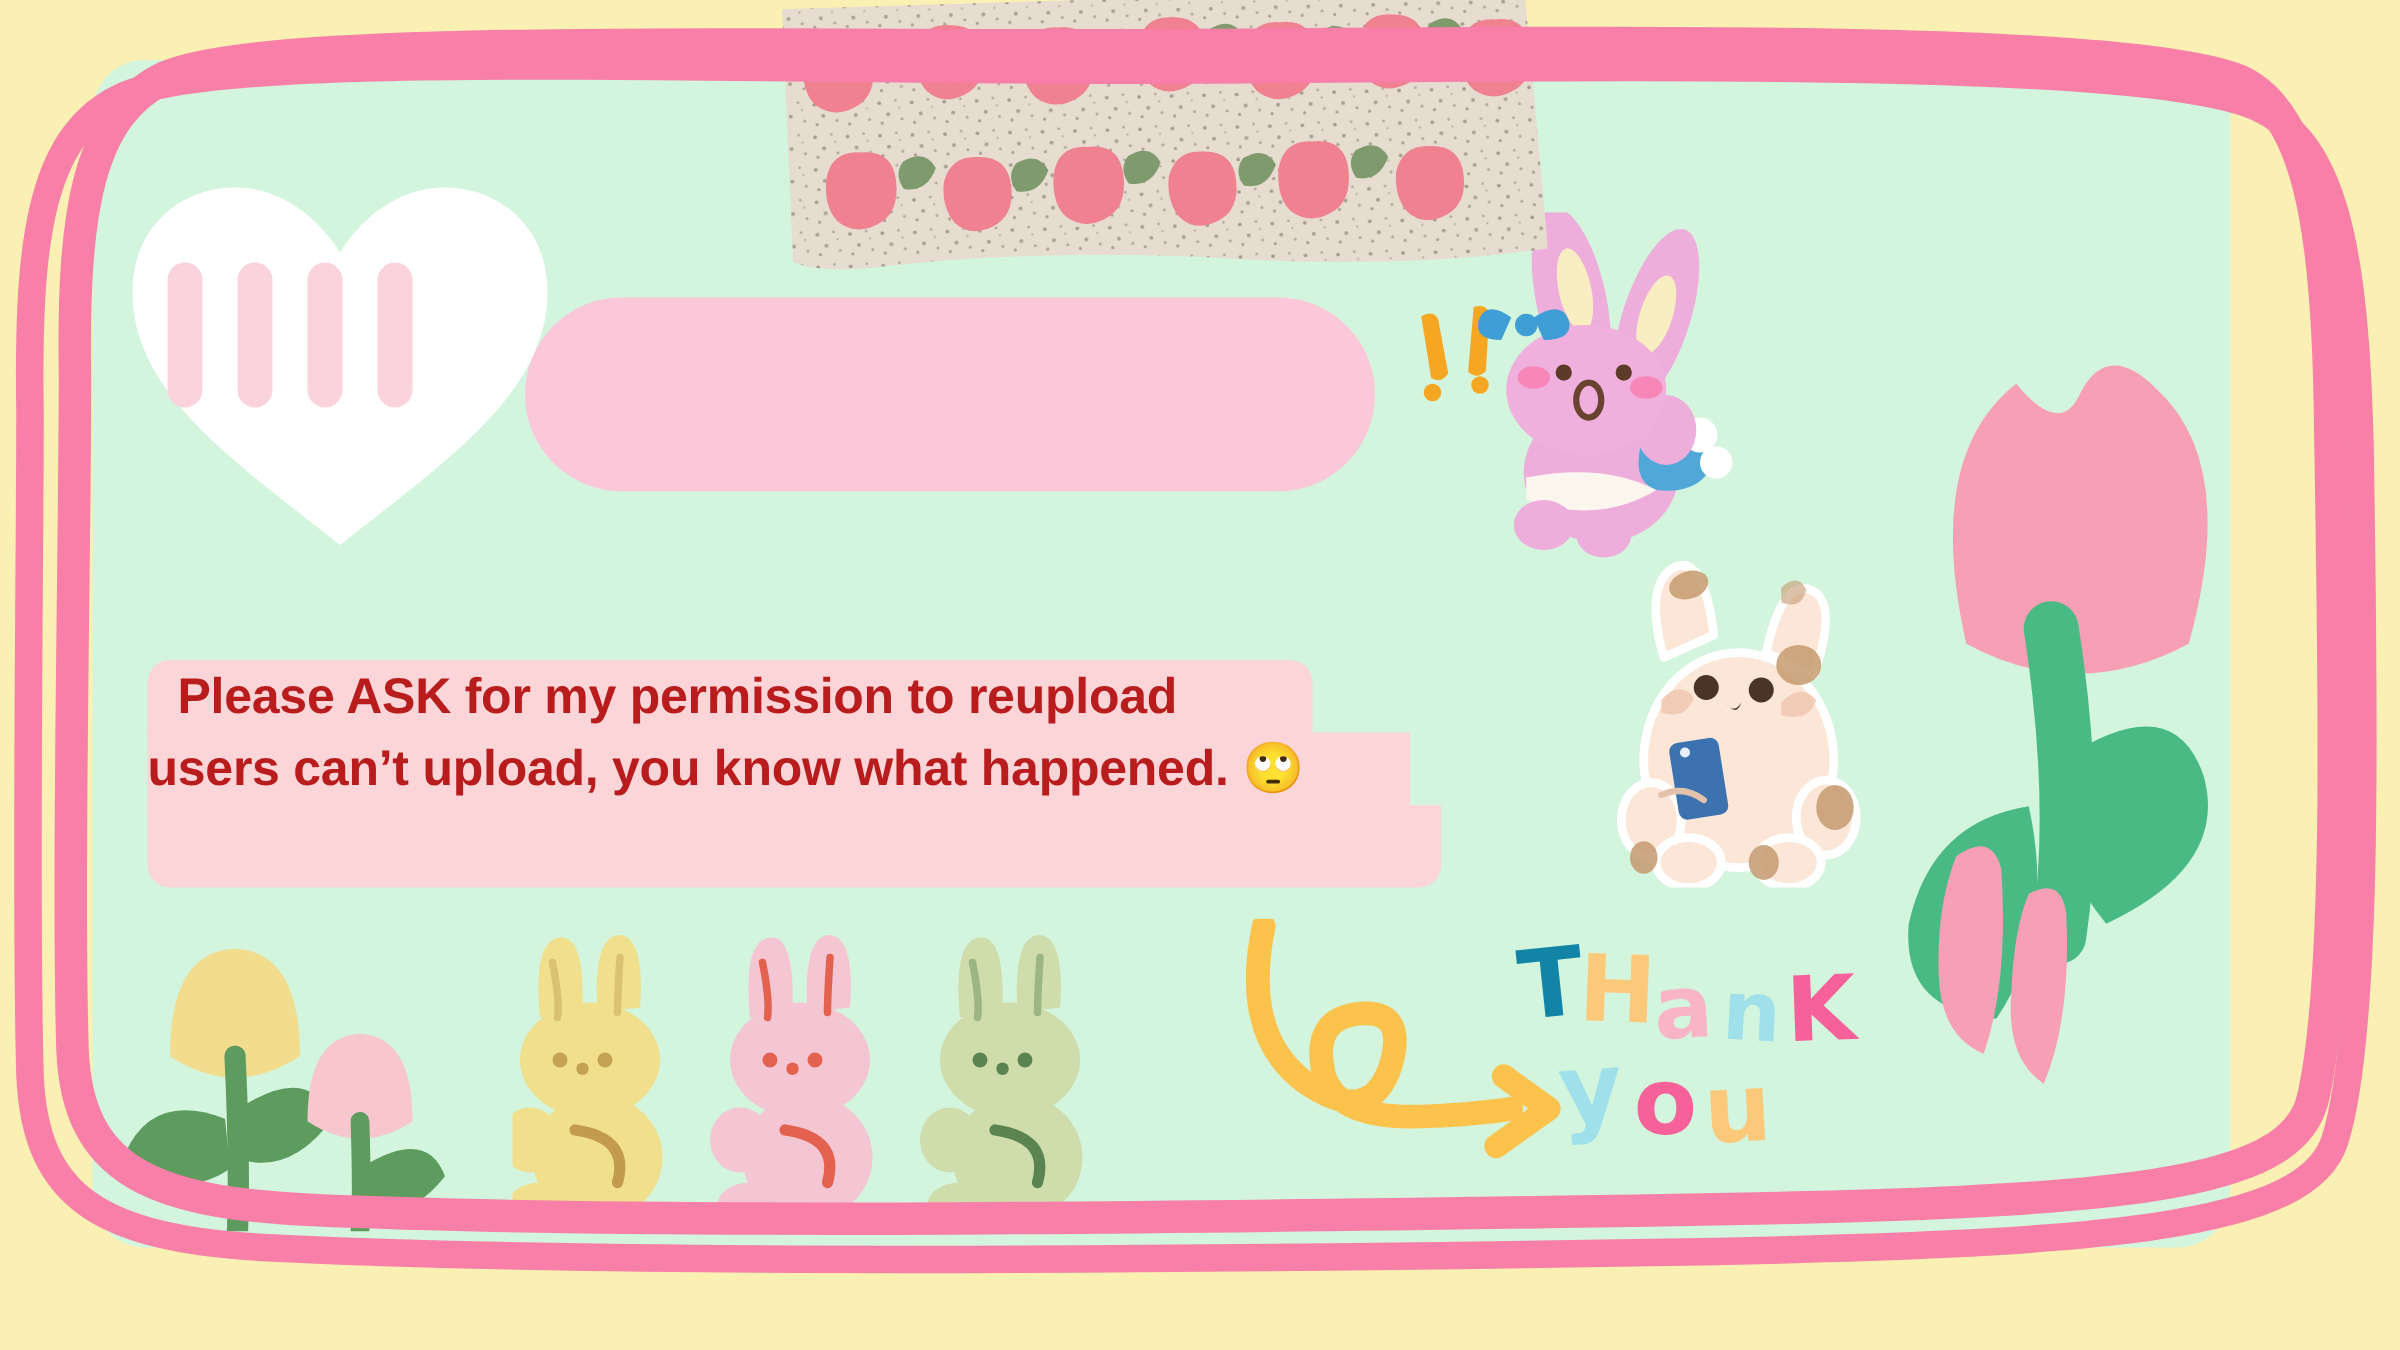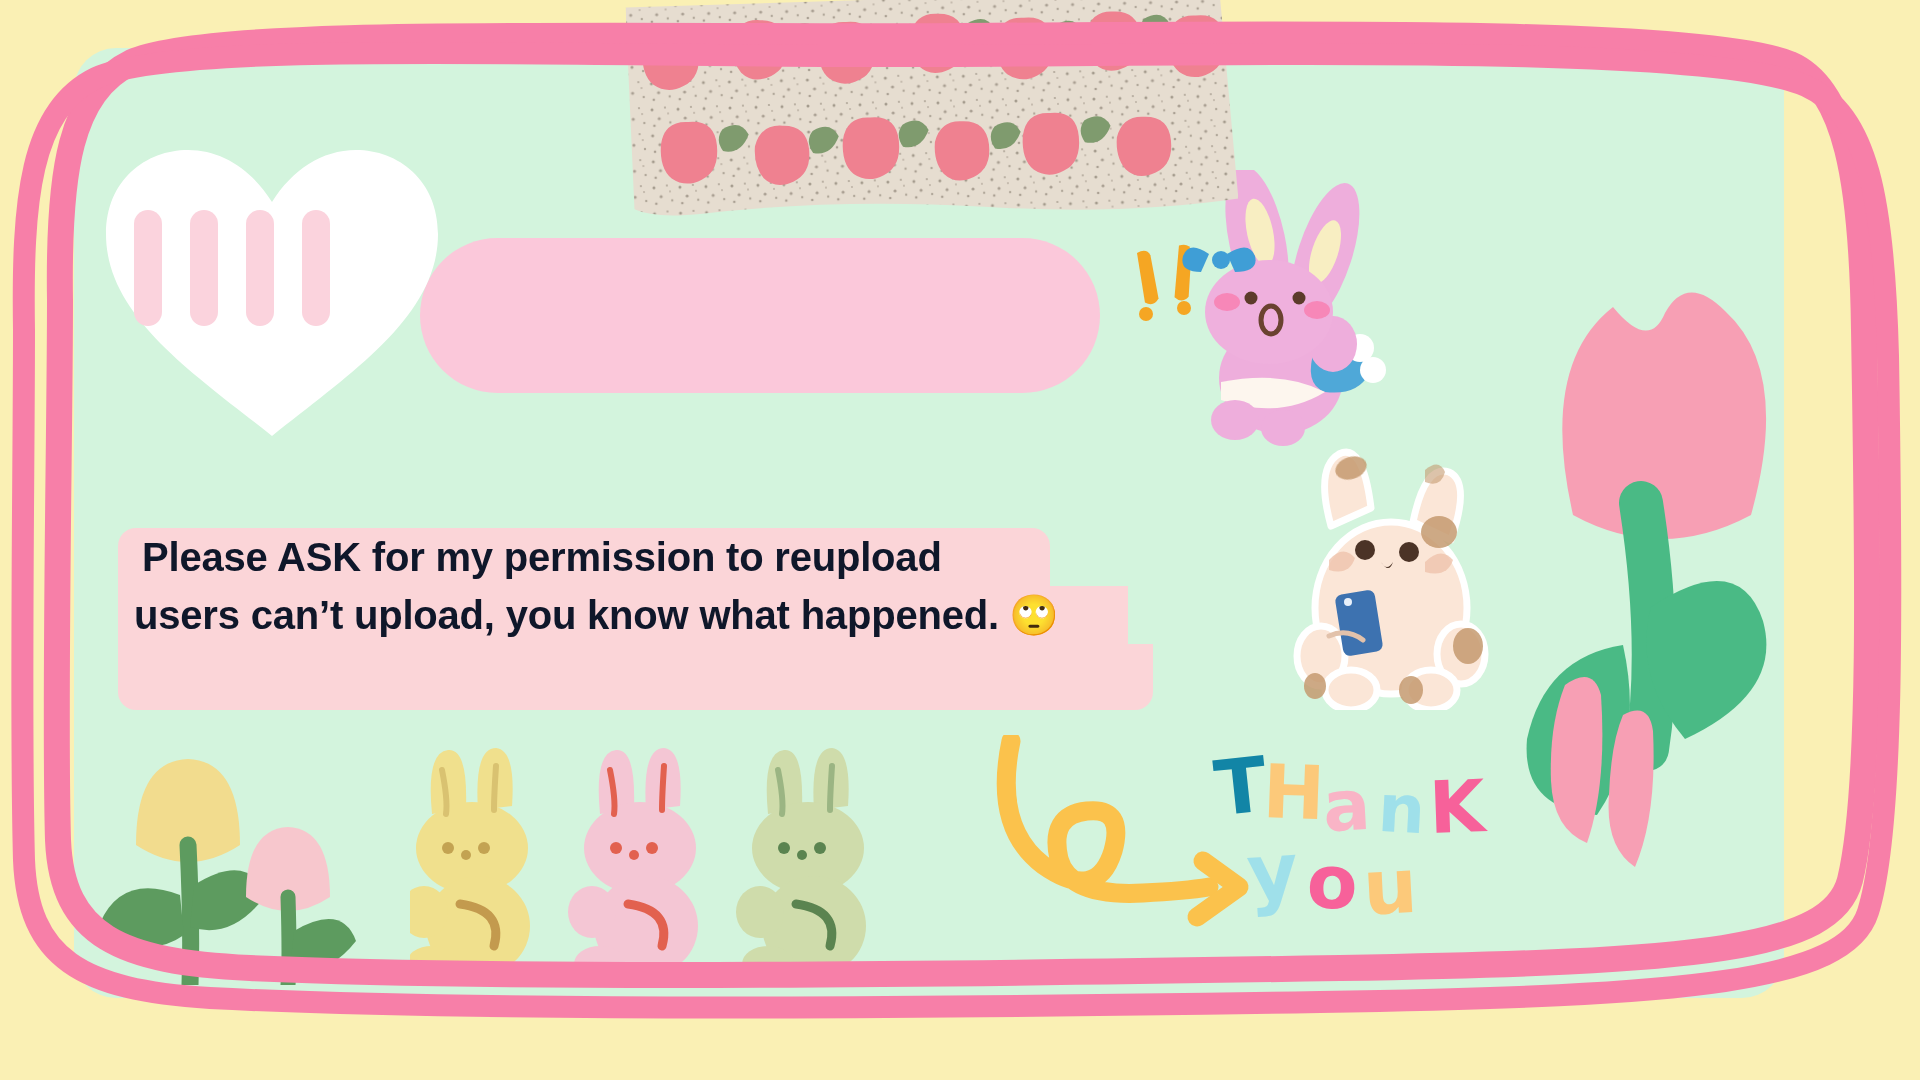--- a/index.html
+++ b/index.html
@@ -44,27 +44,27 @@
 
   
   .para-bg{position:absolute;left:118px;top:528px;z-index:2;}
   .para-bg i{position:absolute;background:#fbd5d8;display:block;}
   .l1{left:0;top:0;width:932px;height:62px;border-radius:18px 18px 0 0;}
   .l2{left:0;top:58px;width:1010px;height:62px;}
   .l3{left:0;top:116px;width:1035px;height:66px;border-radius:0 0 18px 18px;}
 
   .para{
     position:absolute;left:118px;top:528px;width:1060px;z-index:4;
-    color:#0f172a;font-weight:700;font-size:40px;line-height:58px;
+    color:#b91c1c;font-weight:700;font-size:40px;line-height:58px;
     font-family:"Liberation Sans",sans-serif;letter-spacing:-.2px;
   }
   .para span{display:block;white-space:nowrap;}
   .para .ln1{padding-left:24px;}
   .para .ln2{padding-left:16px;}
-  .para .ln3{padding-left:16px;}
+  .para .ln3{}
 
   
   .art{position:absolute;z-index:3;}
 
   
   .ty{position:absolute;left:1215px;top:745px;width:300px;height:200px;z-index:4;}
   .ty span{
     position:absolute;font-weight:700;
     font-family:"DejaVu Sans",sans-serif;line-height:1;
   }

